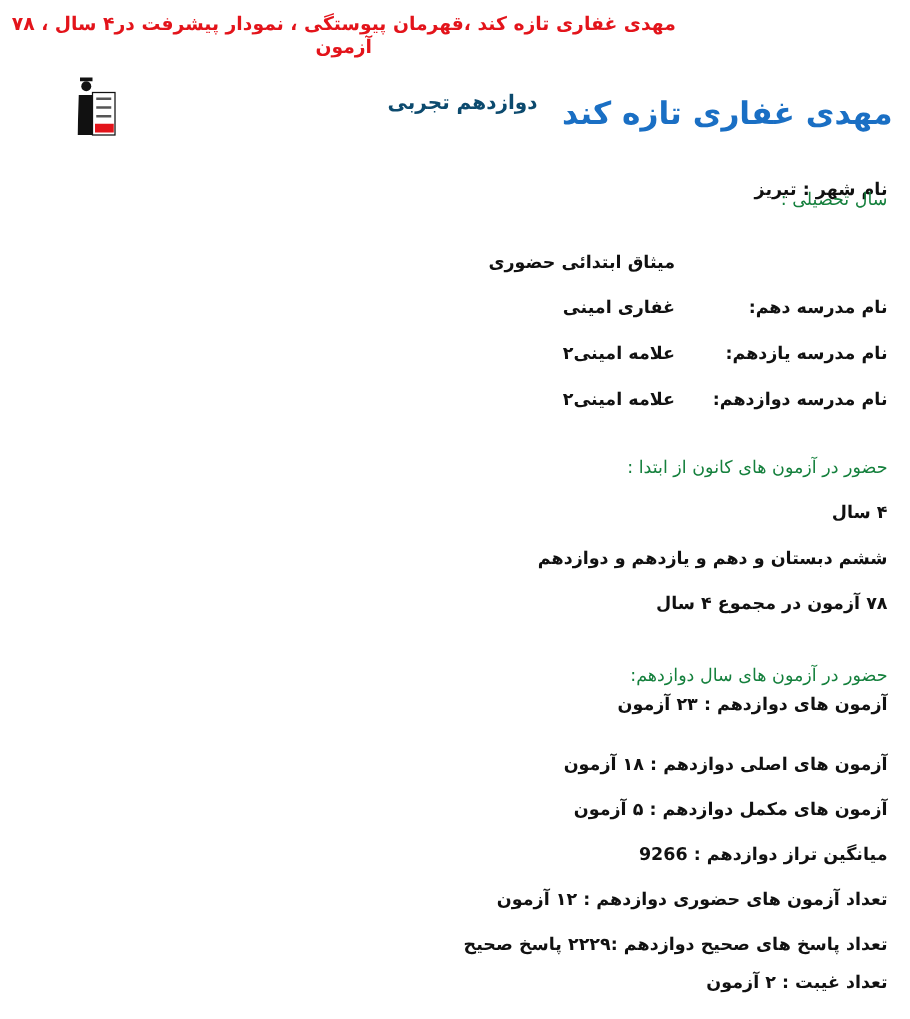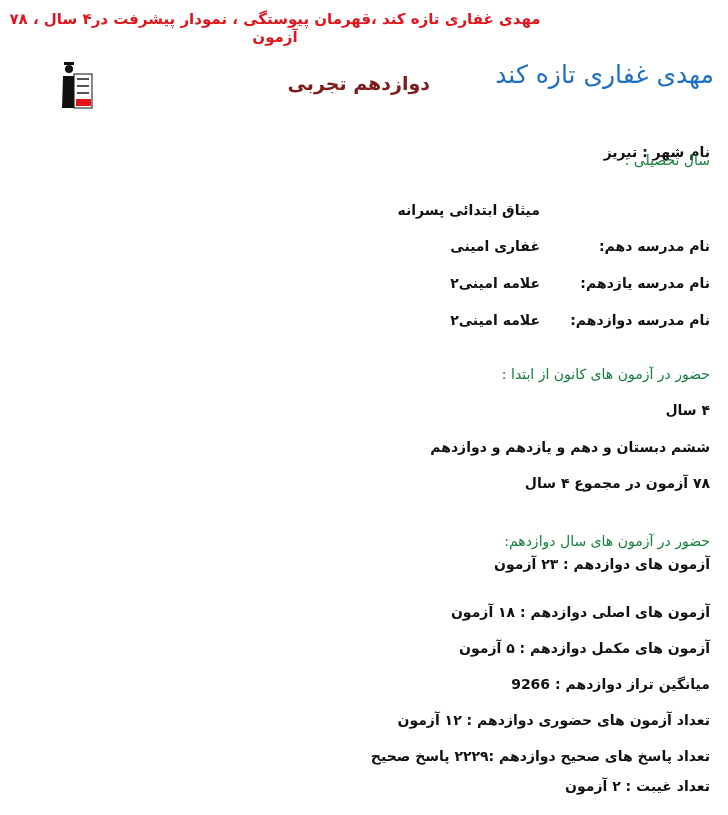--- a/index.html
+++ b/index.html
@@ -11,26 +11,26 @@
     .top-title {
       position: absolute; top: 10px; left: 0; width: 640px;
       text-align: center; color: #e3141b; font-weight: bold; font-size: 15px;
       padding-right: 0;
     }
     .top-title span { display: inline-block; margin-right: 90px; }
     .logo {
       position: absolute; left: 62px; top: 58px; width: 32px; height: 54px;
     }
     .name-heading {
-      position: absolute; right: 14px; top: 60px;
-      color: #1a6fc4; font-weight: normal; font-size: 25px; white-space: nowrap;
+      position: absolute; right: 14px; top: 76px;
+      color: #1a6fc4; font-weight: bold; font-size: 25px; white-space: nowrap;
     }
     .grade-label {
       position: absolute; right: 298px; top: 72px;
-      color: #7f1d1d; font-weight: bold; font-size: 19px; white-space: nowrap;
+      color: #0c4a6e; font-weight: bold; font-size: 16px; white-space: nowrap;
     }
     .line { position: absolute; right: 18px; white-space: nowrap; font-size: 14px; }
     .bold { font-weight: bold; color: #111; }
     .red { color: #15803d; font-size: 14px; }
     .row { position: absolute; right: 18px; width: 430px; height: 22px; }
     .row .label { position: absolute; right: 0; font-weight: bold; color: #111; font-size: 14px; white-space: nowrap; }
     .row .value { position: absolute; right: 170px; font-weight: bold; color: #111; font-size: 14px; white-space: nowrap; }
   </style>
 </head>
 <body>
@@ -48,21 +48,21 @@
   <rect x="14" y="41" width="15" height="7" fill="#e3141b"></rect>
 </svg>
 
 <div class="name-heading">مهدی غفاری تازه کند</div>
 <div class="grade-label">دوازدهم تجربی</div>
 
 <div class="line bold" style="top:124px;margin-top:20px;">نام شهر : تبریز</div>
 <div class="line red" style="top:152px;">سال تحصیلی :</div>
 
 <div class="row" style="top:202px;">
-  <span class="value">میثاق ابتدائی پسرانه</span>
+  <span class="value">میثاق ابتدائی حضوری</span>
 </div>
 <div class="row" style="top:238px;">
   <span class="label">نام مدرسه دهم:</span>
   <span class="value">غفاری امینی</span>
 </div>
 <div class="row" style="top:275px;">
   <span class="label">نام مدرسه یازدهم:</span>
   <span class="value">علامه امینی۲</span>
 </div>
 <div class="row" style="top:312px;">

